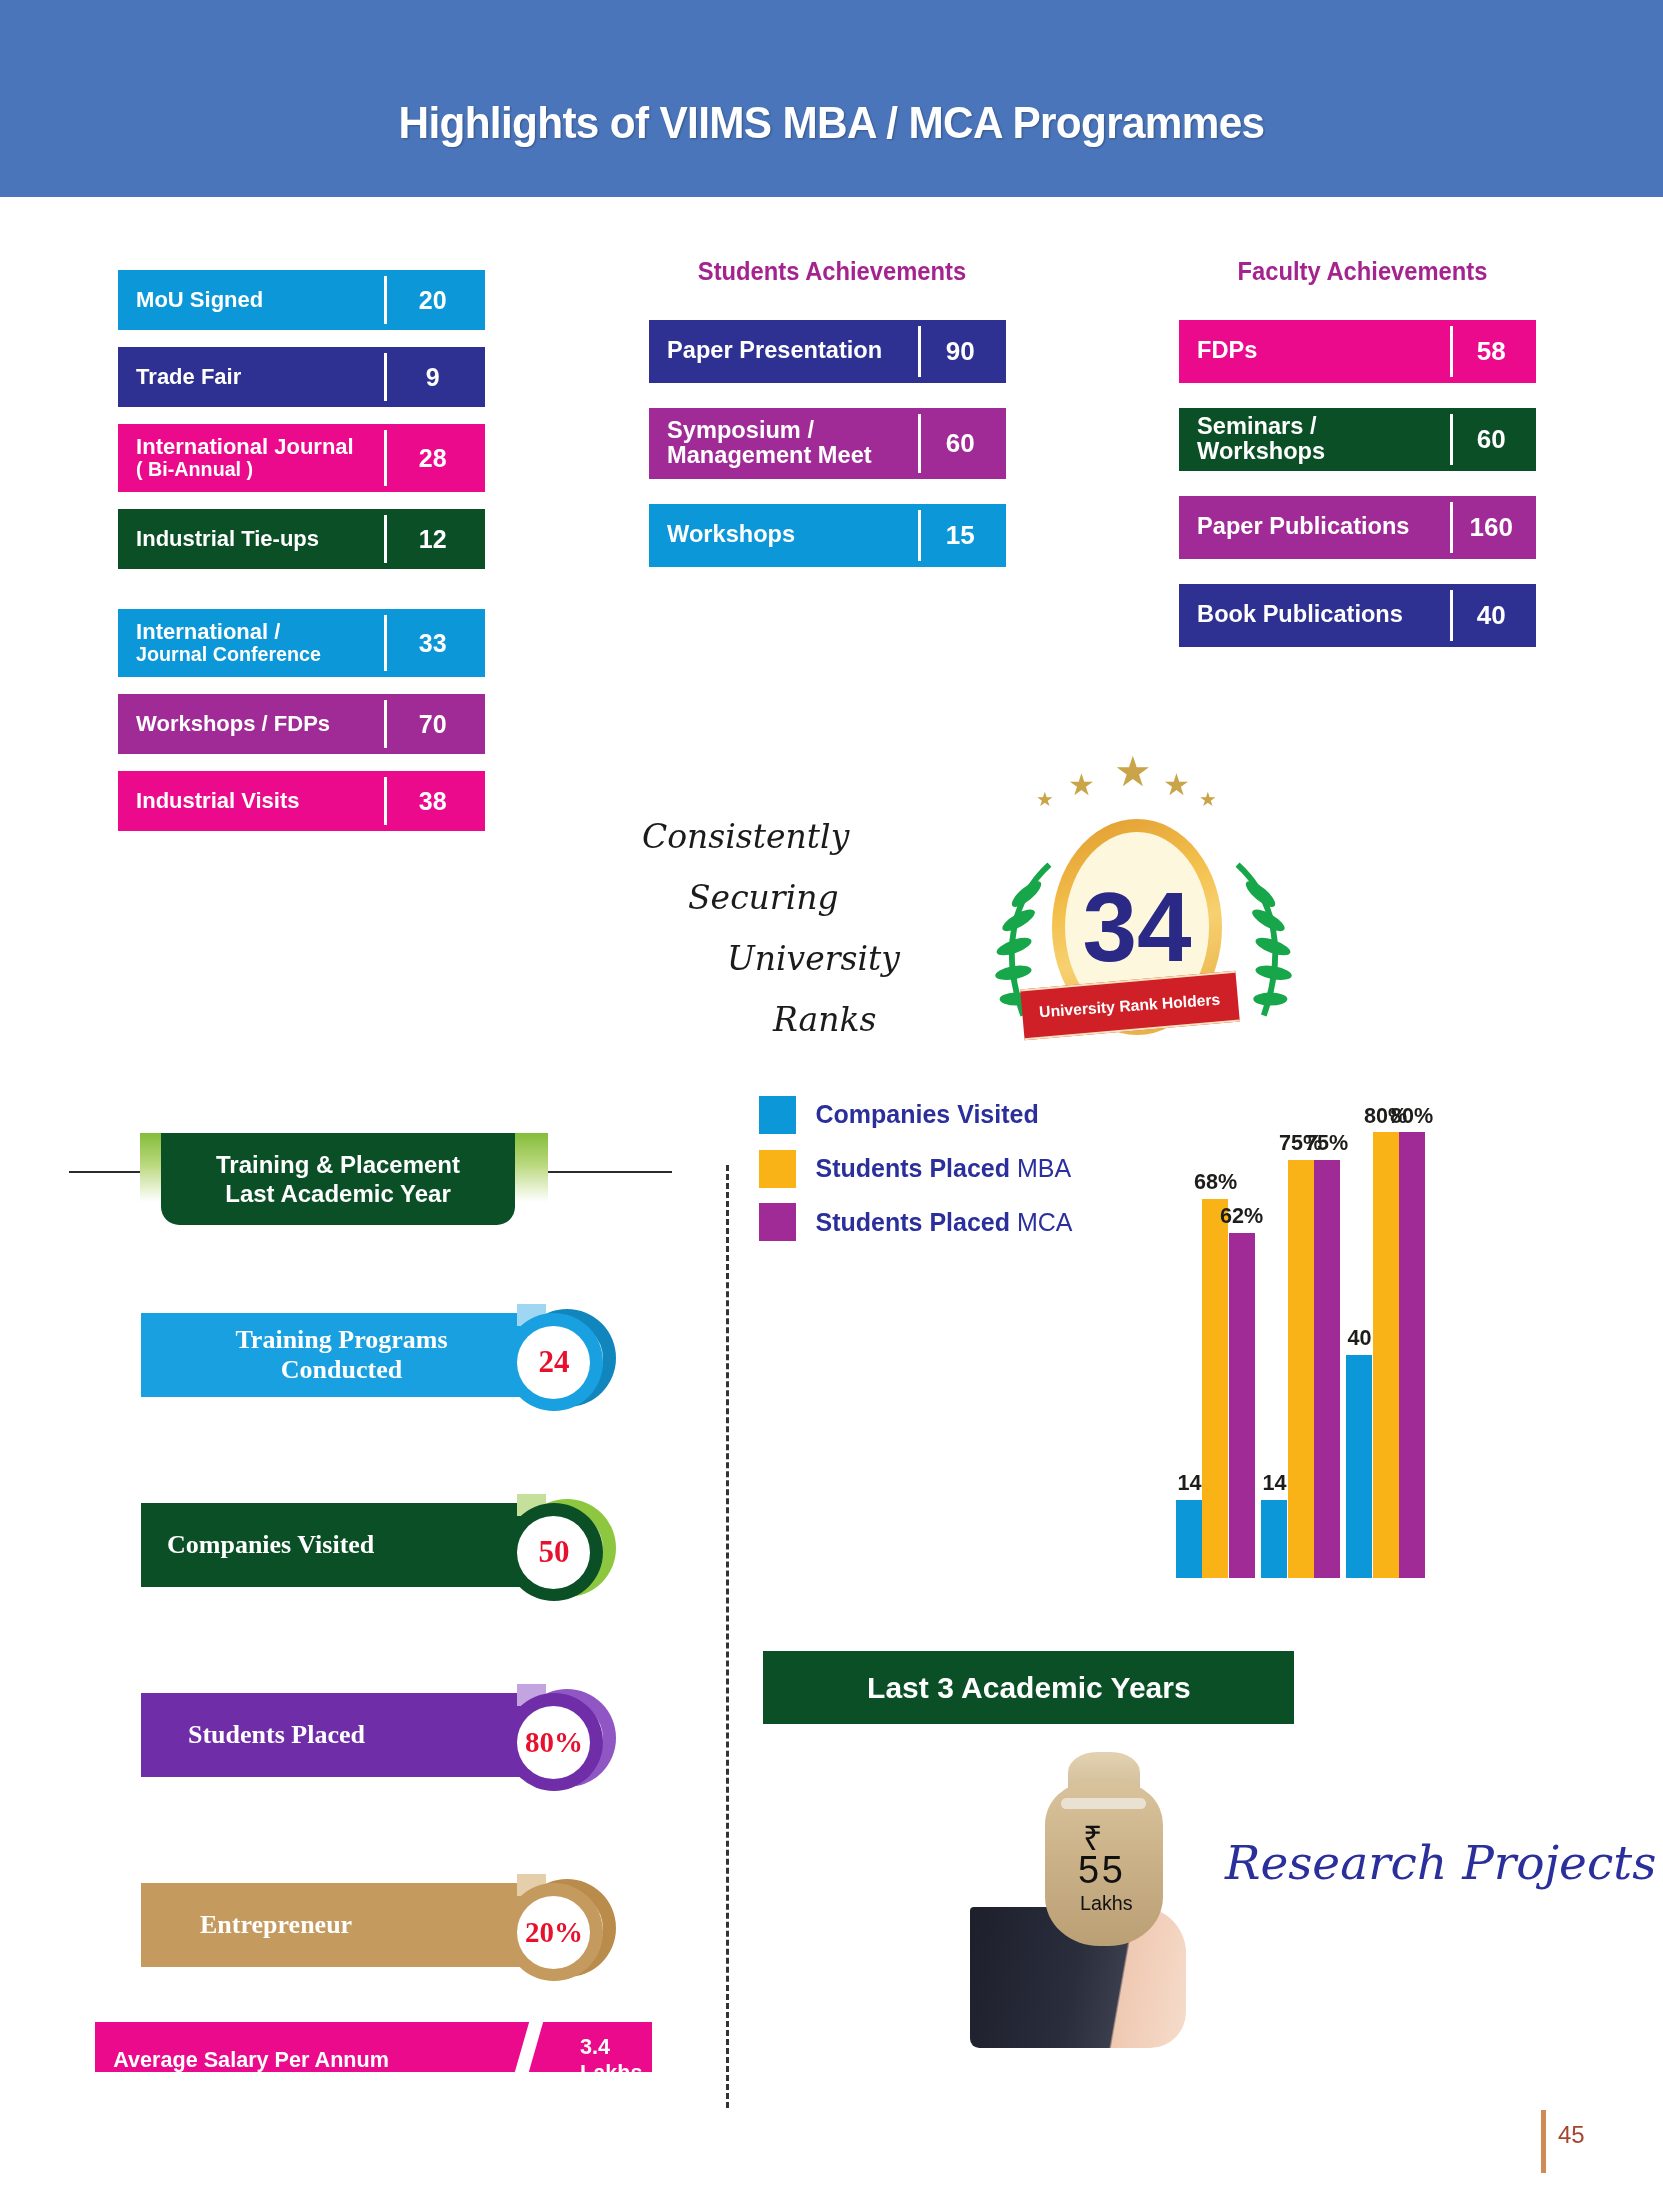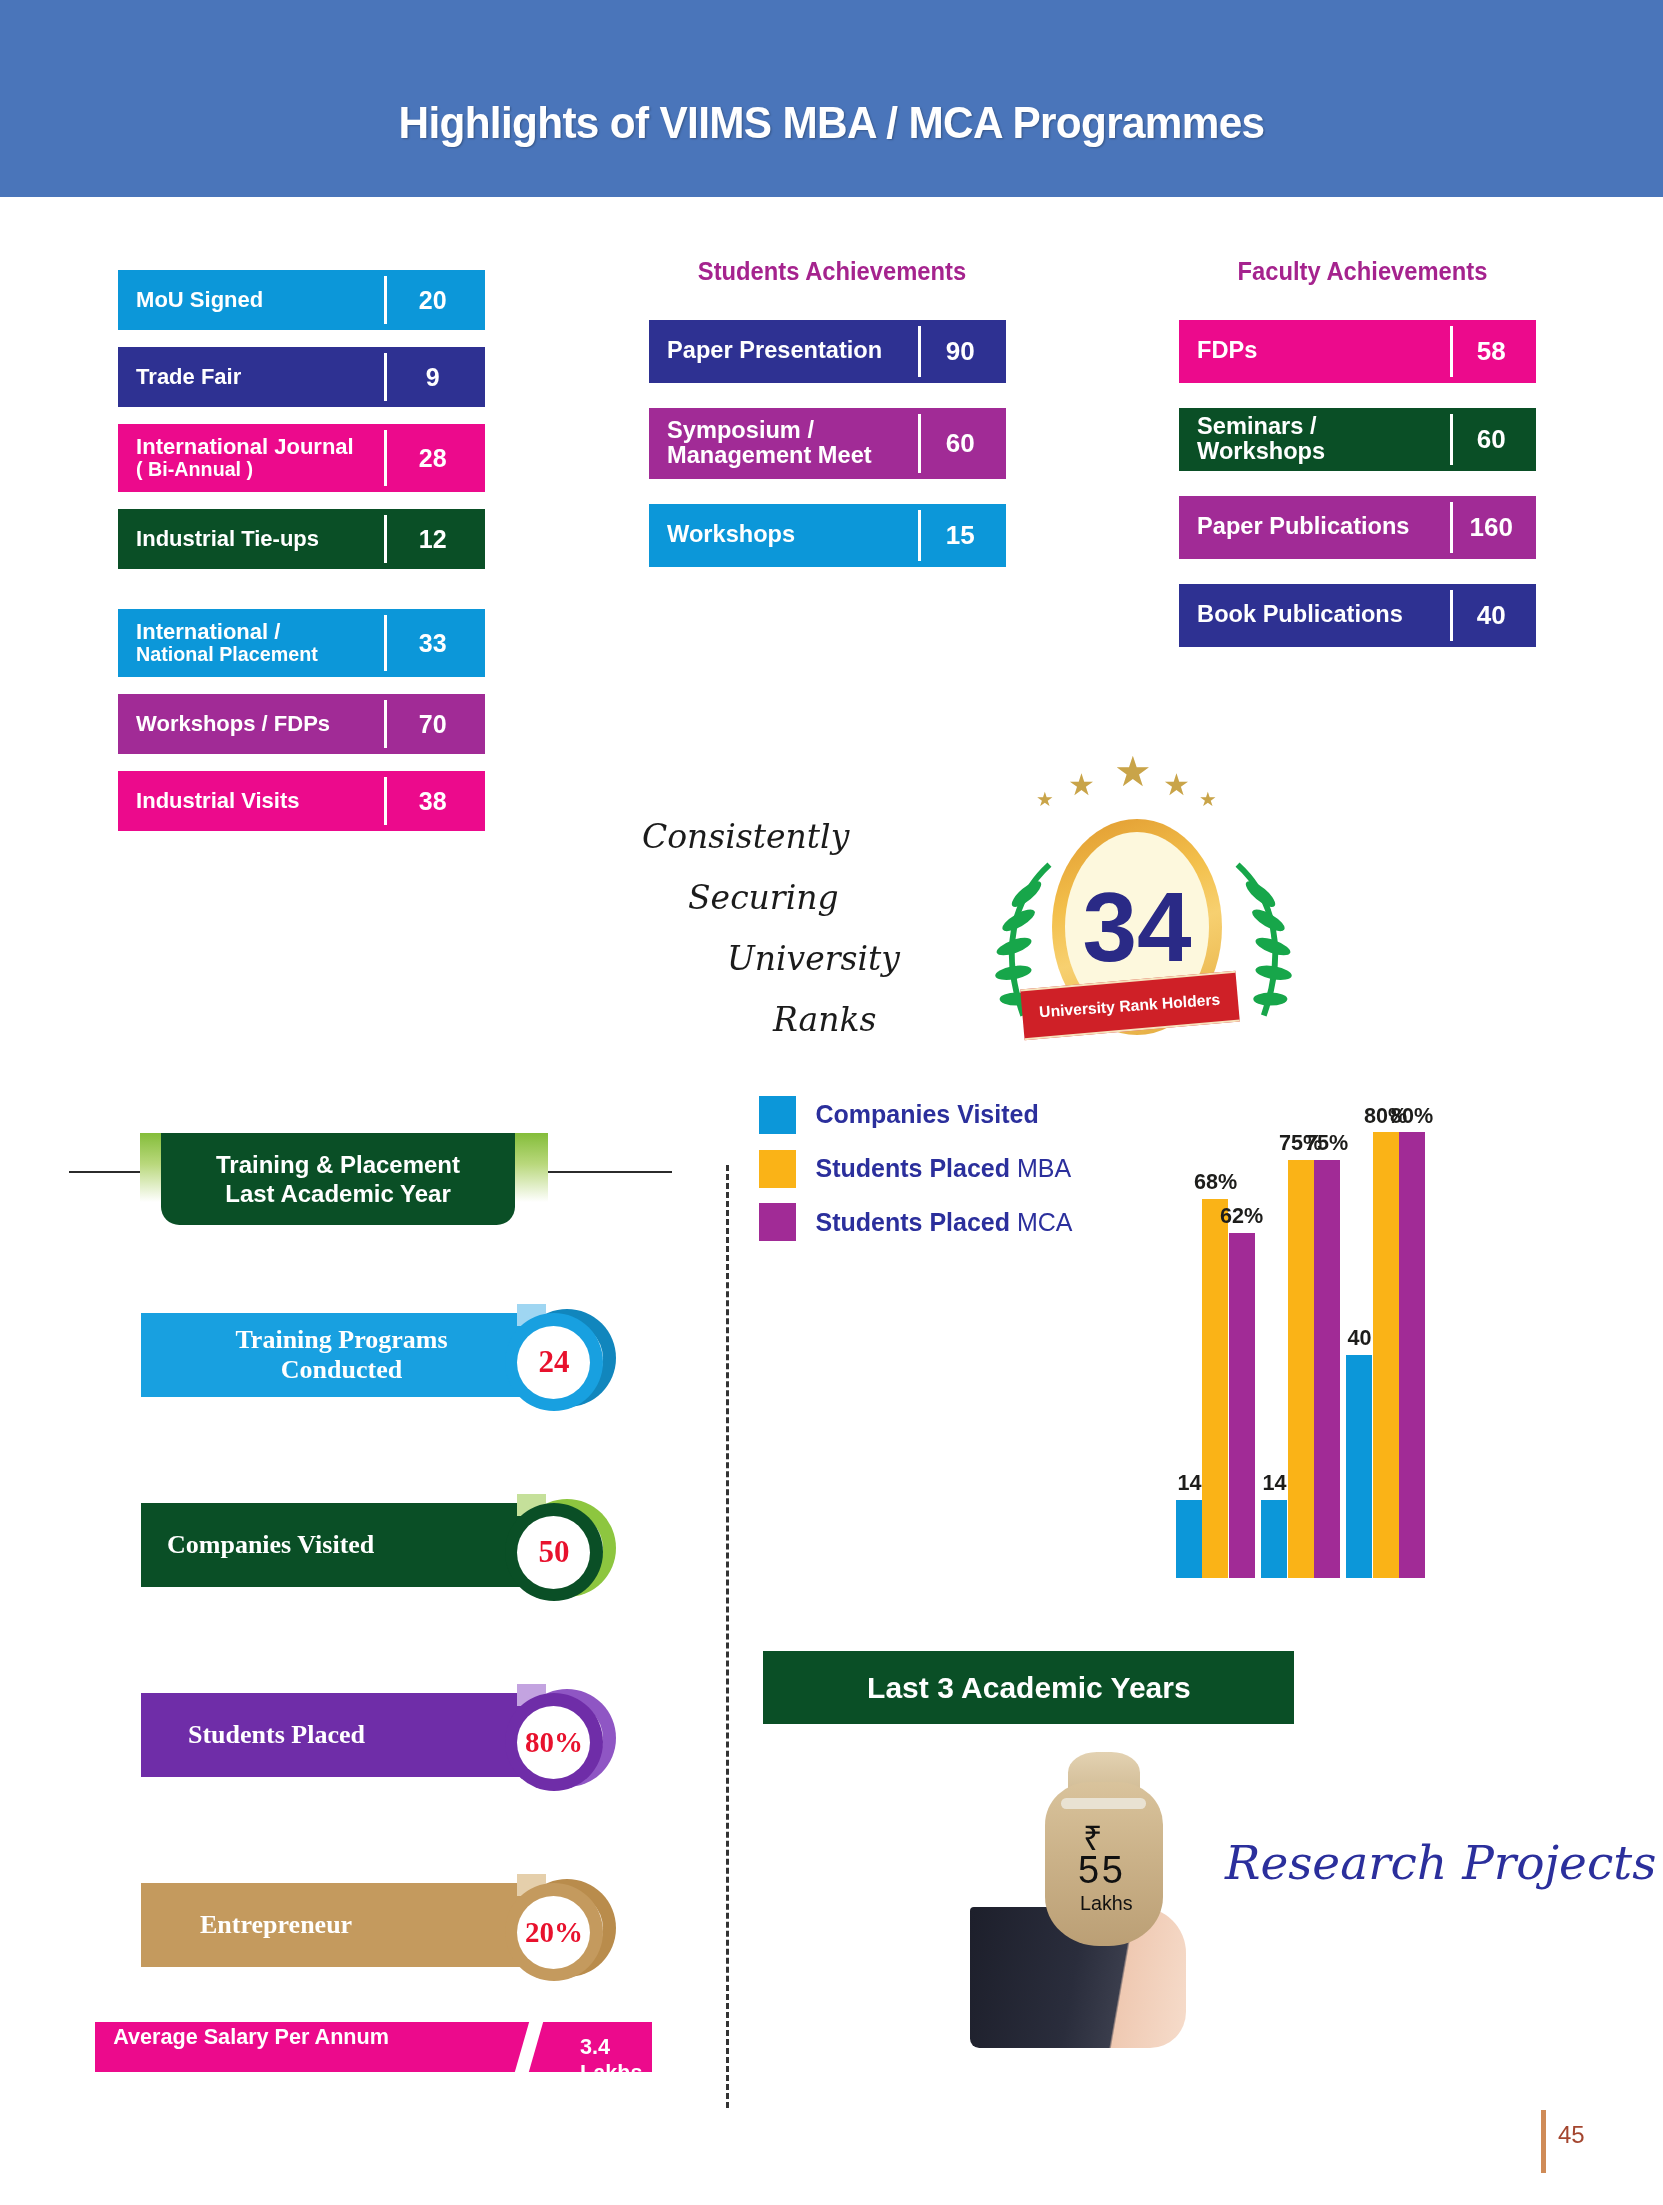--- a/index.html
+++ b/index.html
@@ -135,21 +135,21 @@
   }
   .ribbon-tab {
     position:absolute; top:0; width:29px; height:22px;
   }
 
   
   #salary-bar {
     left:95px; top:2022px; width:557px; height:50px; background:#ec0a8c;
     color:#fff; font-weight:bold;
   }
-  #salary-label { left:18.3px; top:2px; font-size:21.6px; }
+  #salary-label { left:18.3px; top:25px; font-size:21.6px; }
   #salary-slash {
     left:427px; top:-1.3px; width:14.4px; height:52px; background:#fff;
     transform: skewX(-16deg);
   }
   #salary-value { left:485px; top:11.8px; font-size:21.6px; }
 
   
   #chart-area { left:747px; top:1088px; width:865px; height:563px; }
   .legend-row { display:flex; align-items:center; margin-bottom:15.7px; }
   .legend-sw { width:37px; height:38px; margin-right:19.7px; }
@@ -232,21 +232,21 @@
       <div class="val" style="width: 92px; font-size: 25px;">28</div>
     </div>
     <div class="statbar" style="width: 367px; height: 60px; border-color: rgb(10, 79, 38); background: rgb(10, 79, 38); margin-bottom: 17px;">
       <div class="lbl" style="font-size: 22px;">Industrial Tie-ups</div>
       <div class="val" style="width: 92px; font-size: 25px;">12</div>
     </div>
     <div class="statbar" style="width: 367px; height: 68px; border-color: rgb(12, 151, 217); background: rgb(12, 151, 217); margin-bottom: 17px; margin-top: 40px;">
       <div class="lbl" style="font-size: 22px;">
         <div>
           <div style="font-size: 22px;">International /</div>
-          <div style="font-size: 19.7px;">National Placement</div>
+          <div style="font-size: 19.7px;">Journal Conference</div>
         </div>
       </div>
       <div class="val" style="width: 92px; font-size: 25px;">33</div>
     </div>
     <div class="statbar" style="width: 367px; height: 60px; border-color: rgb(161, 43, 150); background: rgb(161, 43, 150); margin-bottom: 17px;">
       <div class="lbl" style="font-size: 22px;">Workshops / FDPs</div>
       <div class="val" style="width: 92px; font-size: 25px;">70</div>
     </div>
     <div class="statbar" style="width: 367px; height: 60px; border-color: rgb(236, 10, 140); background: rgb(236, 10, 140); margin-bottom: 17px;">
       <div class="lbl" style="font-size: 22px;">Industrial Visits</div>

